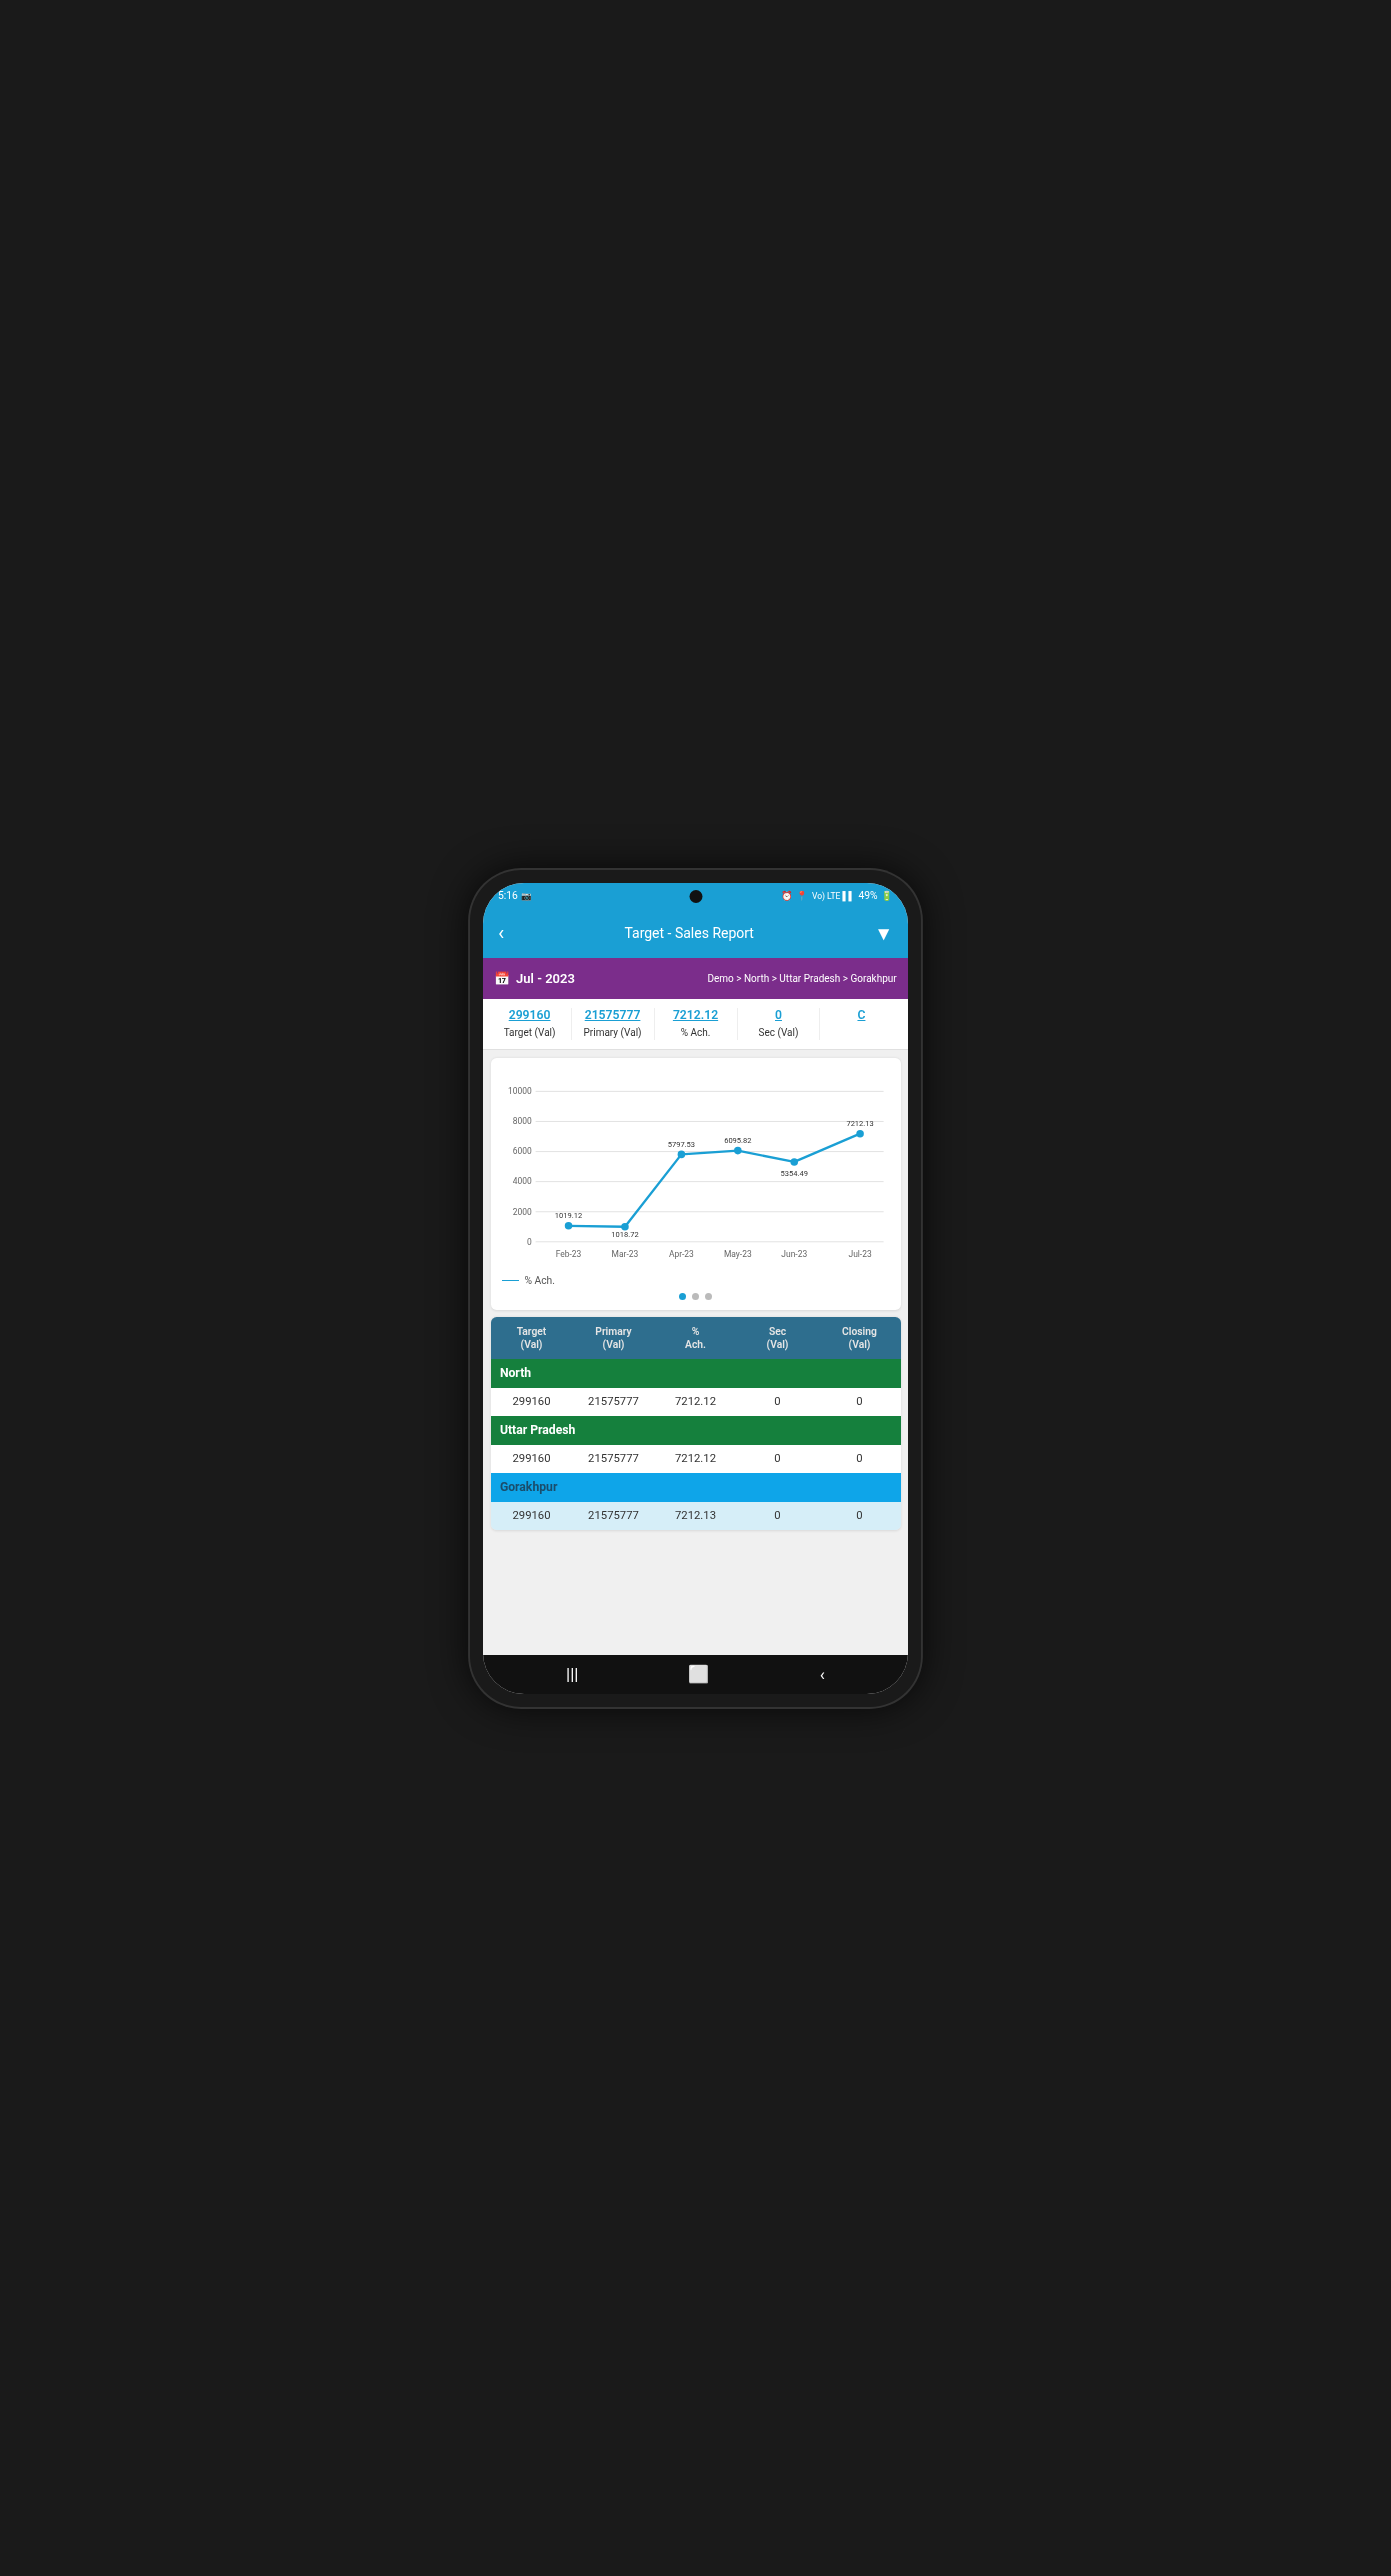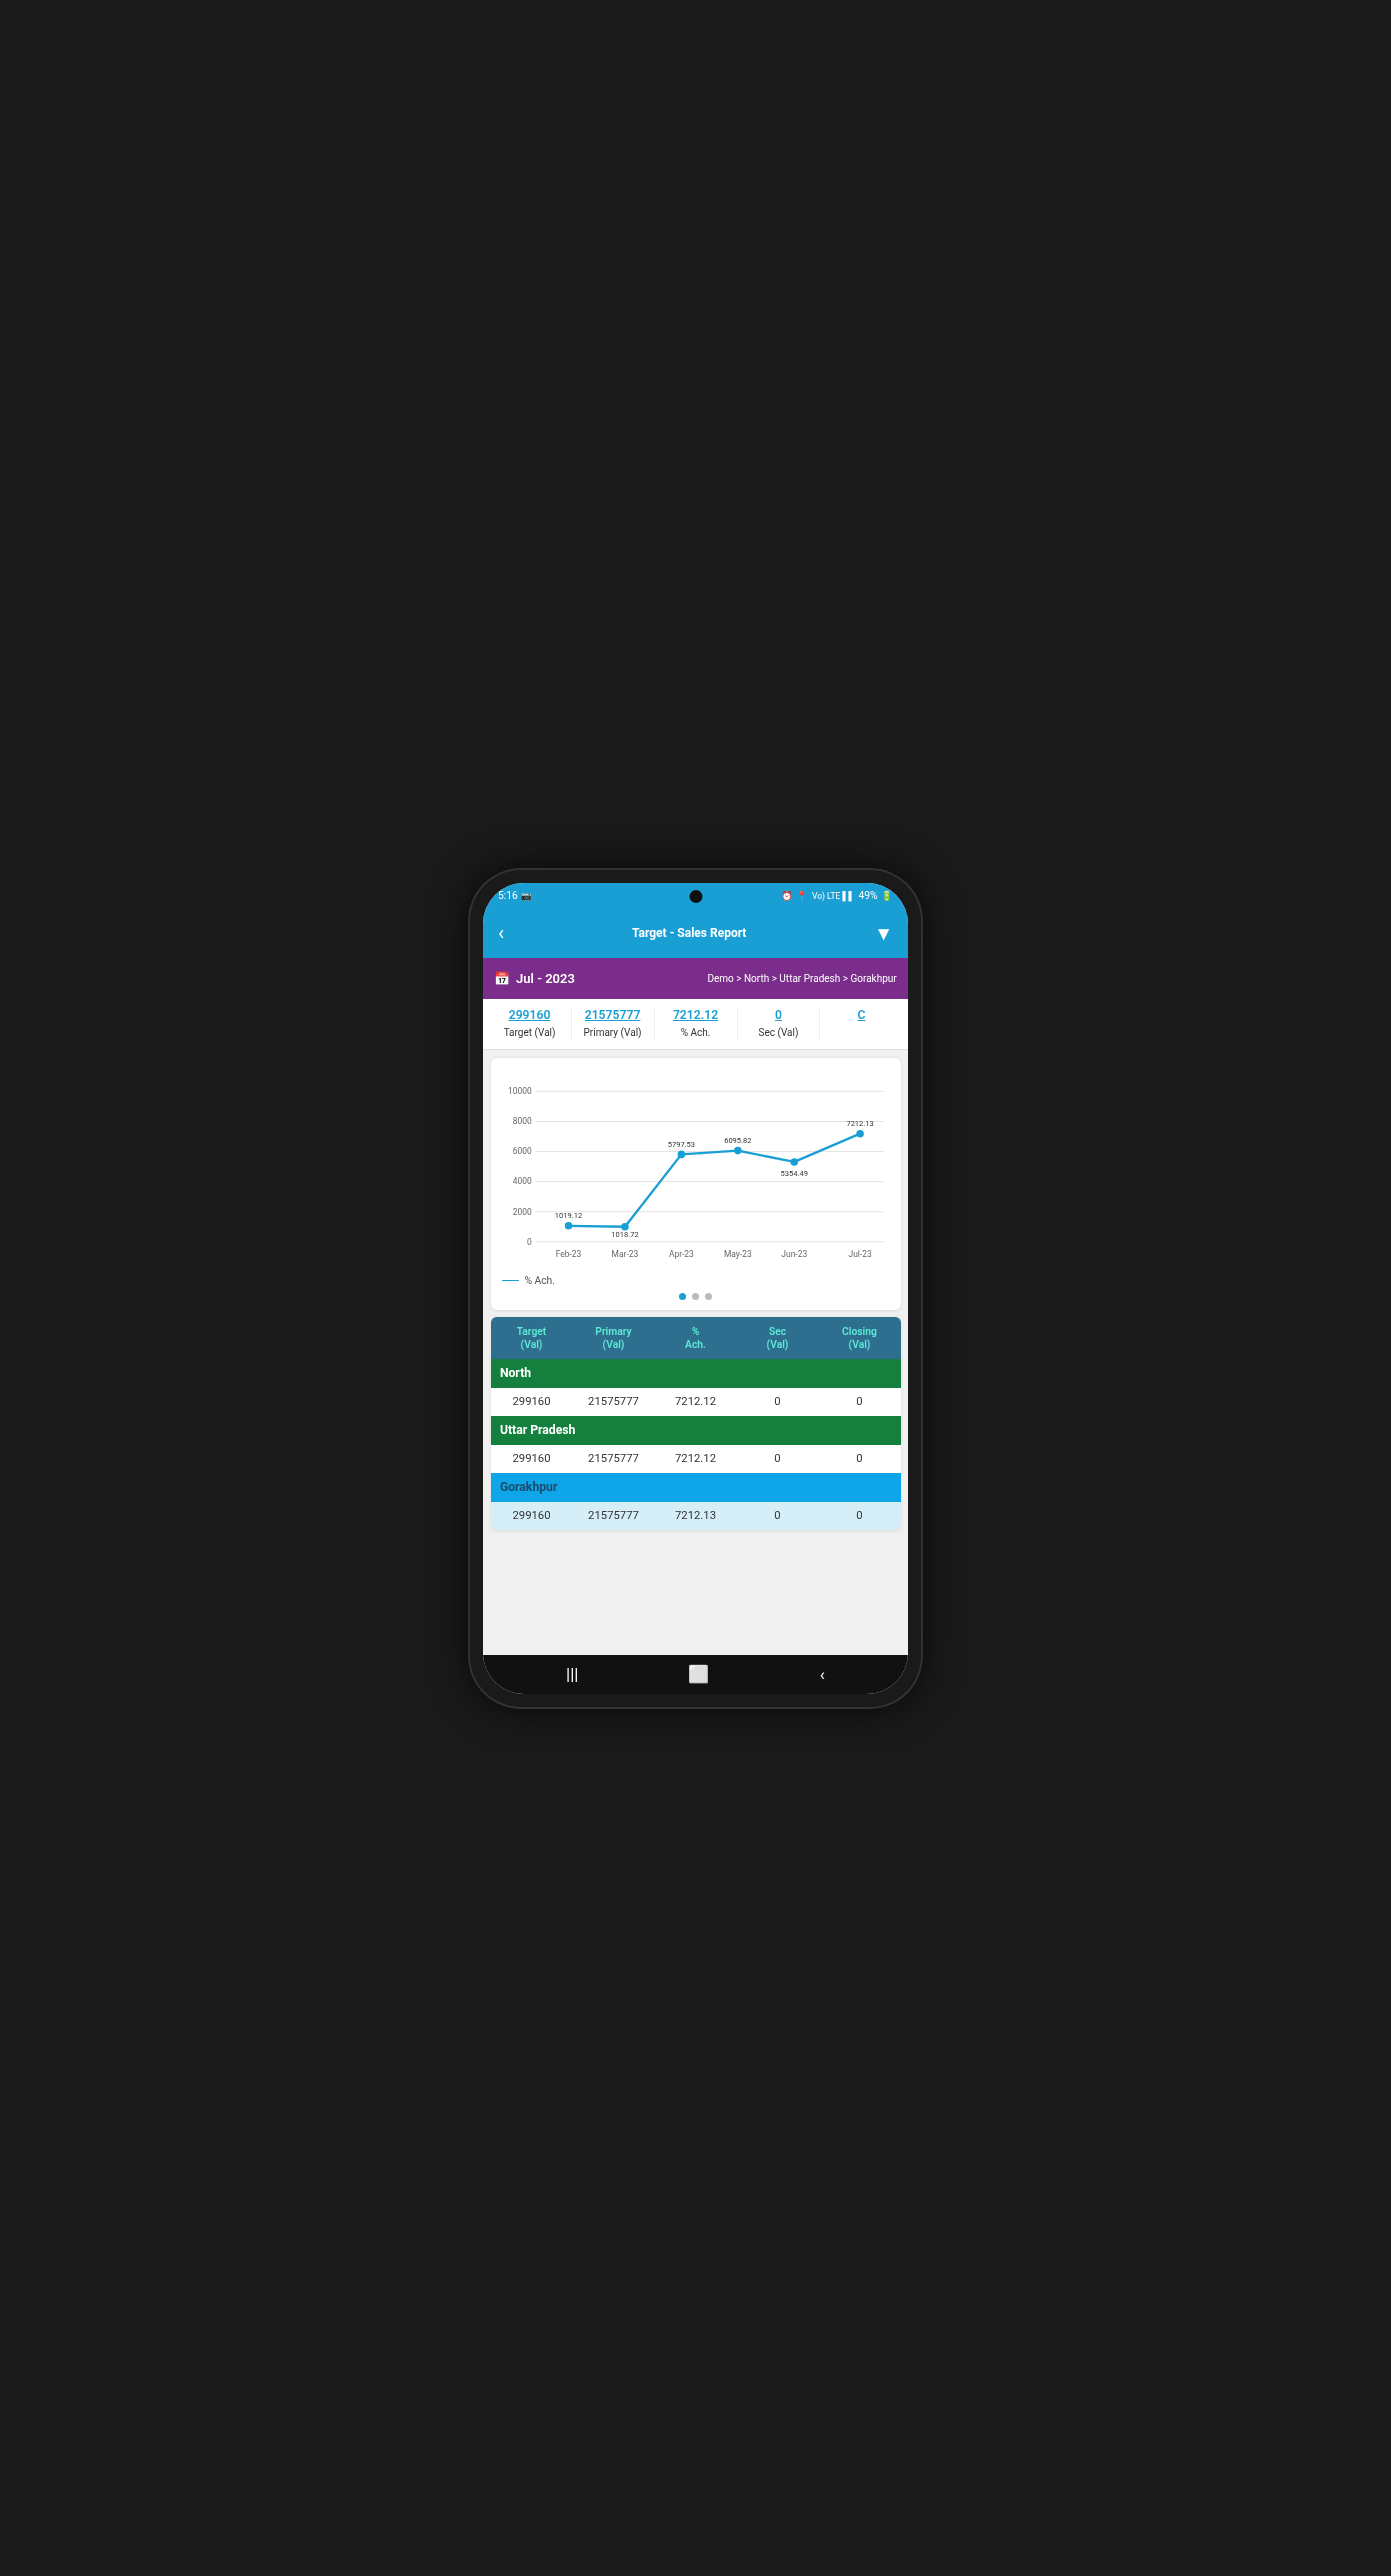--- a/index.html
+++ b/index.html
@@ -58,22 +58,22 @@
     .app-bar {
       background: #1a9fd4;
       color: white;
       display: flex;
       align-items: center;
       justify-content: space-between;
       padding: 9.4px 15px;
       min-height: 49px;
     }
     .app-bar-title {
-      font-size: 12px;
-      font-weight: 700;
+      font-size: 14px;
+      font-weight: 400;
       flex: 1;
       text-align: center;
     }
     .back-btn {
       font-size: 20.7px;
       cursor: pointer;
       color: white;
     }
     .filter-btn {
       font-size: 19px;
@@ -180,21 +180,21 @@
     
     .table-container {
       margin: 7.5px 7.5px 7.5px 7.5px;
       border-radius: 5.6px;
       overflow: hidden;
       box-shadow: 0 0.9px 2.8px rgba(0,0,0,0.1);
     }
     .table-header {
       background: #2e6e8e;
       display: flex;
-      color: #5eead4;
+      color: #e5e5e5;
       justify-content: center;
     }
     .th {
       flex: 1;
       padding: 7.5px 3.8px;
       font-size: 10.3px;
       font-weight: 600;
       text-align: center;
       line-height: 1.3;
     }

